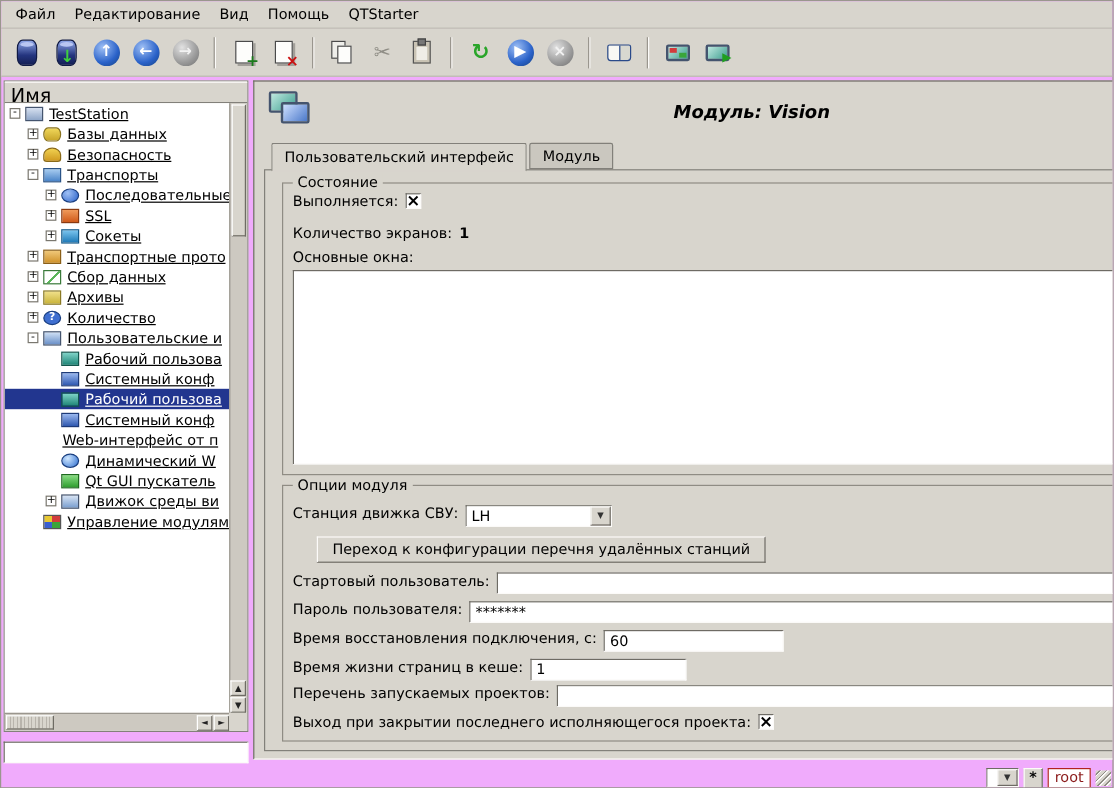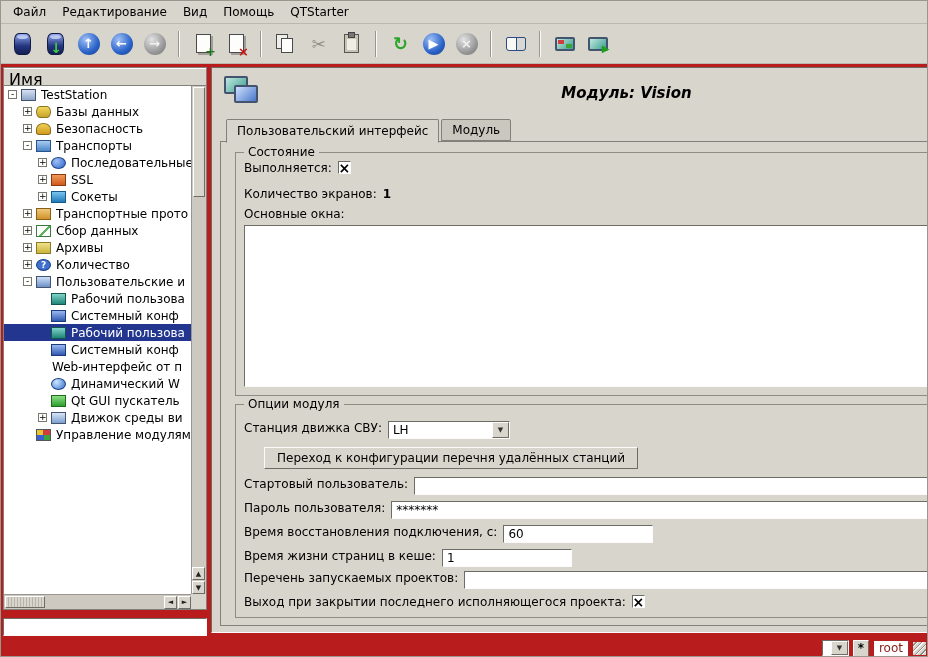--- a/index.html
+++ b/index.html
@@ -1,18 +1,18 @@
 <!DOCTYPE html>
 <html><head>
 <meta charset="utf-8">
 <style>
   * { box-sizing: border-box; margin: 0; padding: 0; }
   html,body { background:#b0aca4; }
   body { font-family:"DejaVu Sans", sans-serif; font-size:12px; color:#000; }
-  #app { position:relative; width:928px; height:657px; background:#b91c1c; overflow:hidden;
+  #app { position:relative; width:928px; height:657px; background:#f0abfc; overflow:hidden;
          border:1px solid #9a968e; }
 
   
   .menubar { position:absolute; left:0; top:0; right:0; height:23px;
              display:flex; align-items:center; padding-left:4px;
              background:#d8d5cd; border-bottom:1px solid #bcb8b0; }
   .menu-item { padding:3px 8px; cursor:default; }
 
   
   .toolbar { position:absolute; left:0; top:23px; right:0; height:40px;
@@ -67,21 +67,21 @@
   .tree-header { position:absolute; left:0; top:0; right:0; height:18px; padding:1px 5px;
                  background:#d8d5cd; border-bottom:1px solid #82807a;
                  border-top:1px solid #fcfbf9; font-size:16px; }
   .tree-rows { position:absolute; left:0; top:18px; right:15px; bottom:15px; overflow:hidden; background:#fff; }
   .tree-row { display:flex; align-items:center; height:17px; white-space:nowrap; overflow:hidden; font-size:12px; }
   .tree-row.selected { background:#22368f; }
   .tree-row.selected .tlabel { color:#fff; }
   .expander { width:9px; height:9px; flex:none; margin-right:4px; background:#fff;
               border:1px solid #7a776f; font-size:9px; line-height:7px; text-align:center; color:#000; }
   .expander.hidden { visibility:hidden; }
-  .tlabel { padding-left:1px; overflow:hidden; text-overflow:clip; }
+  .tlabel { padding-left:1px; overflow:hidden; text-overflow:clip;text-decoration:underline; }
 
   .ticon { width:15px; height:12px; flex:none; margin-right:4px; border:1px solid rgba(0,0,0,.4); }
   .t-station { background:linear-gradient(#d6e0f0,#8fa6c8); border-color:#44546e; }
   .t-db      { background:linear-gradient(#f0d75a,#c8a52a); border-radius:4px/6px; border-color:#8a7420; }
   .t-security{ background:linear-gradient(#f0d050,#d09a20); border-radius:50% 50% 20% 20%; border-color:#8a6a18; }
   .t-transport{ background:linear-gradient(#a8ccf0,#4a84c8); border-color:#2a5488; }
   .t-serial  { background:radial-gradient(circle at 35% 30%,#9fc0f5,#2a62c9); border-radius:50%; border-color:#1a3f80; }
   .t-ssl     { background:linear-gradient(#f09a5a,#d05a1a); border-color:#8a3a10; }
   .t-socket  { background:linear-gradient(#7ac4ee,#1f7ab8); border-color:#145a8a; }
   .t-proto   { background:linear-gradient(#f0c87a,#d0922a); border-color:#8a5f18; }

